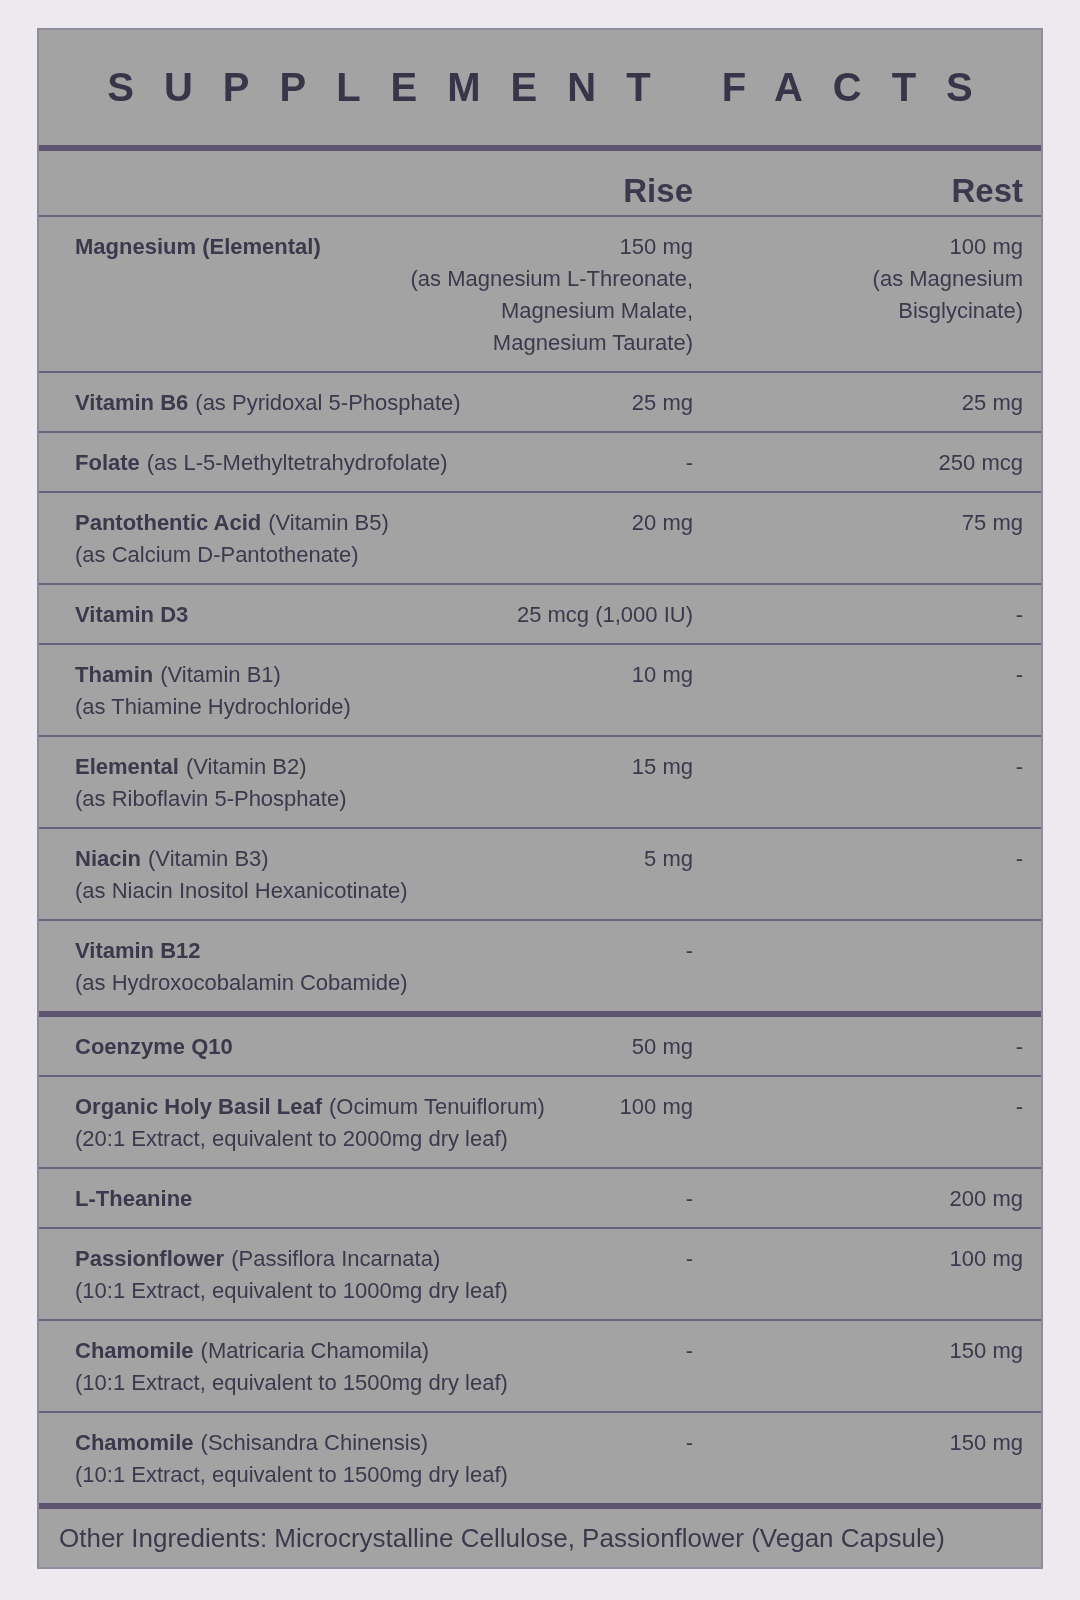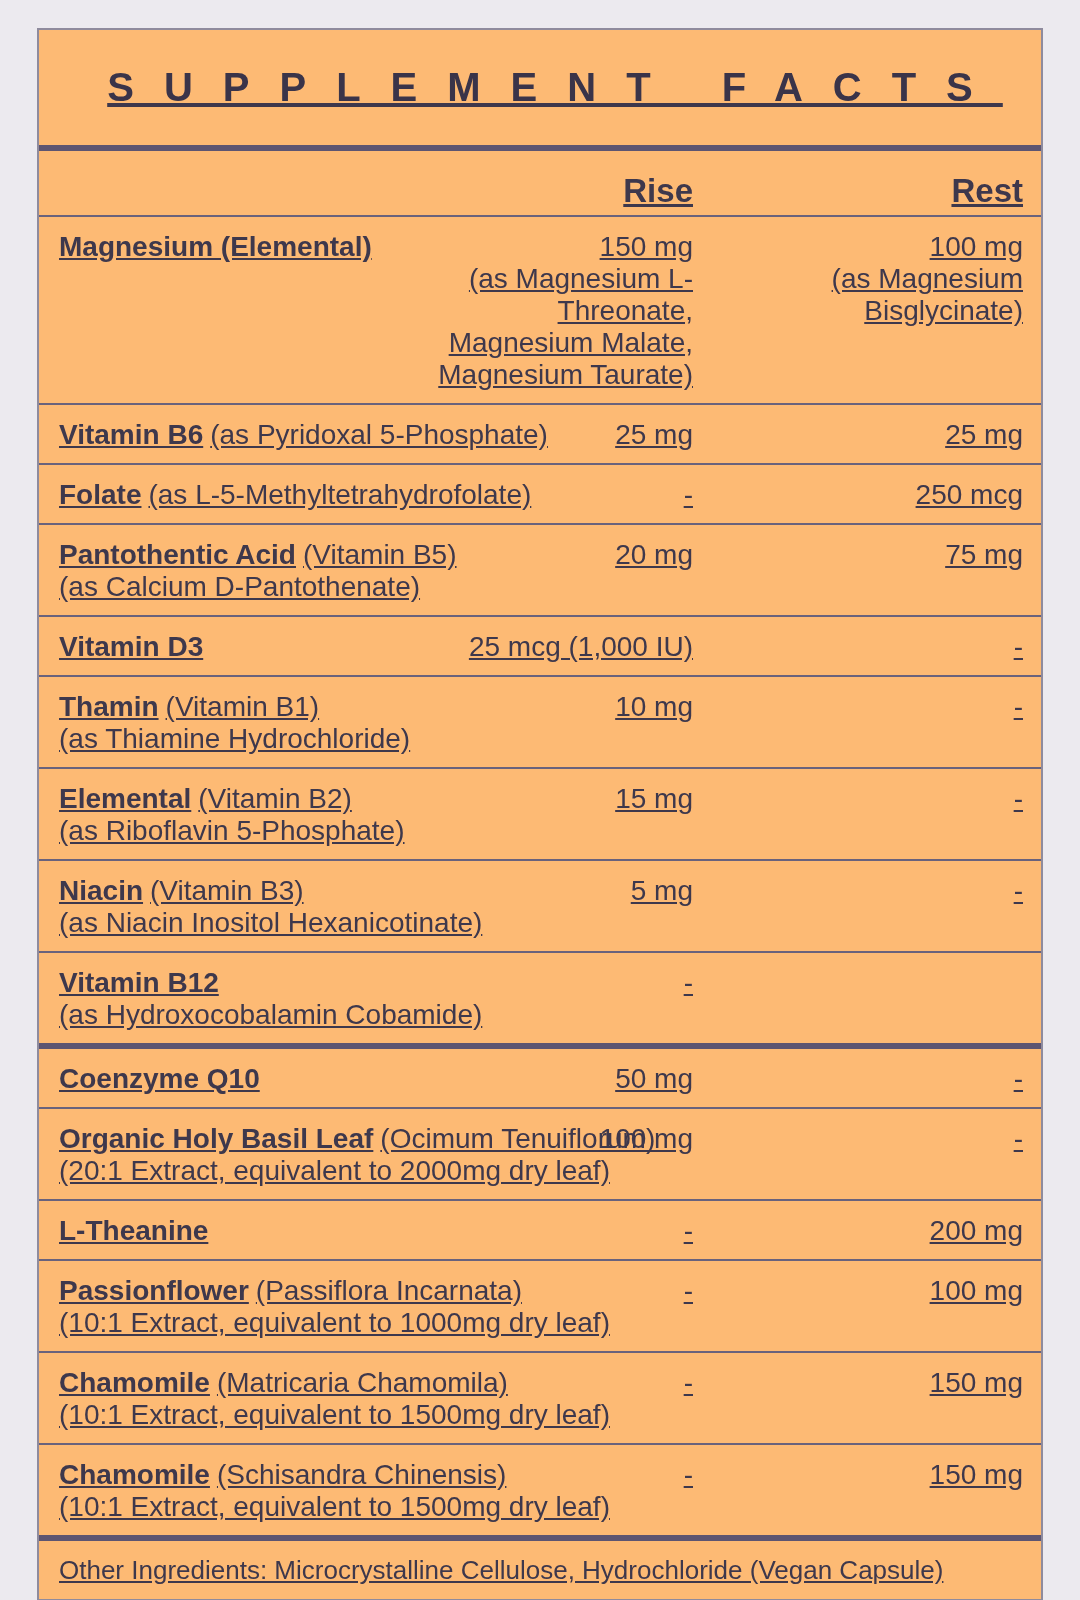--- a/index.html
+++ b/index.html
@@ -12,22 +12,21 @@
     font-family: "Liberation Sans", sans-serif;
     color: #3E384C;
   }
   .label {
     position: absolute;
     left: 37px;
     top: 28px;
     width: 1006px;
     box-sizing: border-box;
     border: 2px solid #8F8B9D;
-    background: #fdba74;
-    text-decoration: underline;
+    background: #a3a3a3;
   }
   .title-band {
     height: 115px;
     display: flex;
     align-items: center;
     justify-content: center;
   }
   .title {
     font-size: 40px;
     font-weight: bold;
@@ -40,22 +39,22 @@
     border-top: 6px solid #5D5571;
     padding: 24px 18px 8px 20px;
   }
   .grid {
     display: grid;
     grid-template-columns: minmax(0,1fr) 340px 330px;
     box-sizing: border-box;
   }
   .row {
     border-top: 2px solid #69627C;
-    padding: 14px 18px 12px 20px;
-    font-size: 28px;
+    padding: 14px 18px 12px 36px;
+    font-size: 22px;
     line-height: 32px;
   }
   .row.thick { border-top: 6px solid #5D5571; }
   .col-head {
     font-size: 33px;
     font-weight: bold;
     line-height: 32px;
     text-align: right;
   }
   .name-cell { white-space: nowrap; overflow: visible; }
@@ -226,15 +225,15 @@
       <div class="name-cell">
         <span class="nm">Chamomile</span><span class="ds">(Schisandra Chinensis)</span>
         <div class="sub">(10:1 Extract, equivalent to 1500mg dry leaf)</div>
       </div>
       <div class="val">-</div>
       <div class="val">150 mg</div>
     </div>
 
   </div>
 
-  <div class="footer-row">Other Ingredients: Microcrystalline Cellulose, Hydrochloride (Vegan Capsule)</div>
+  <div class="footer-row">Other Ingredients: Microcrystalline Cellulose, Passionflower (Vegan Capsule)</div>
 
 </div>
 
 </body></html>

